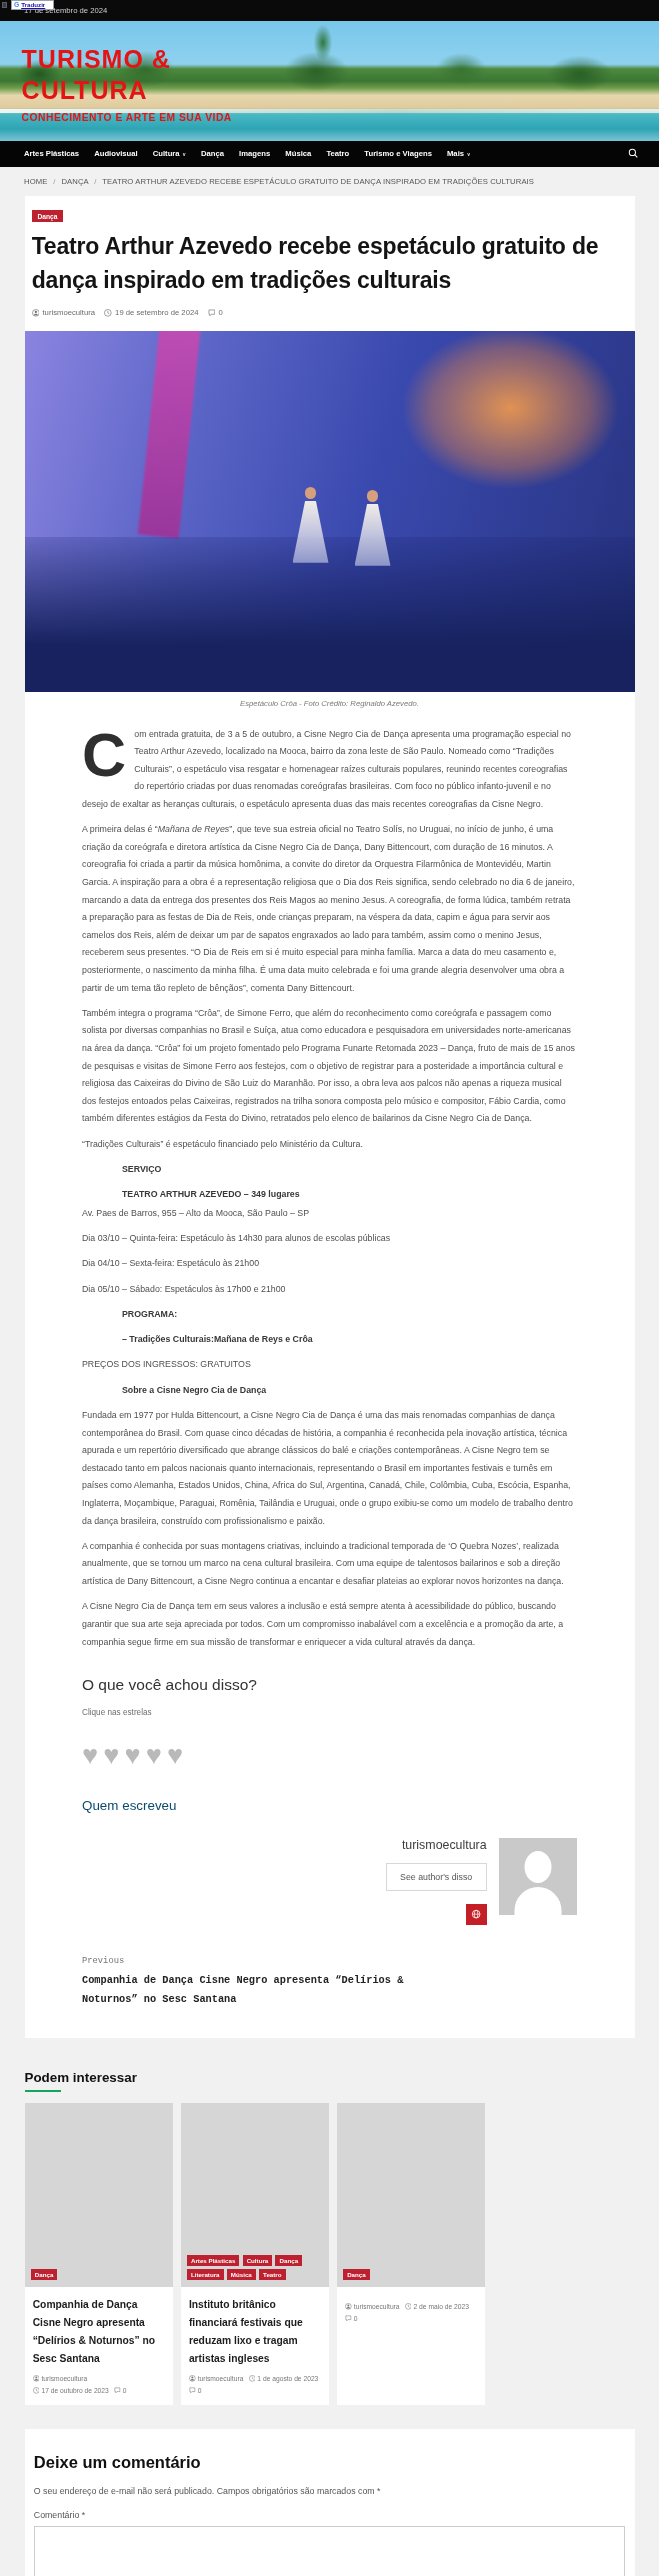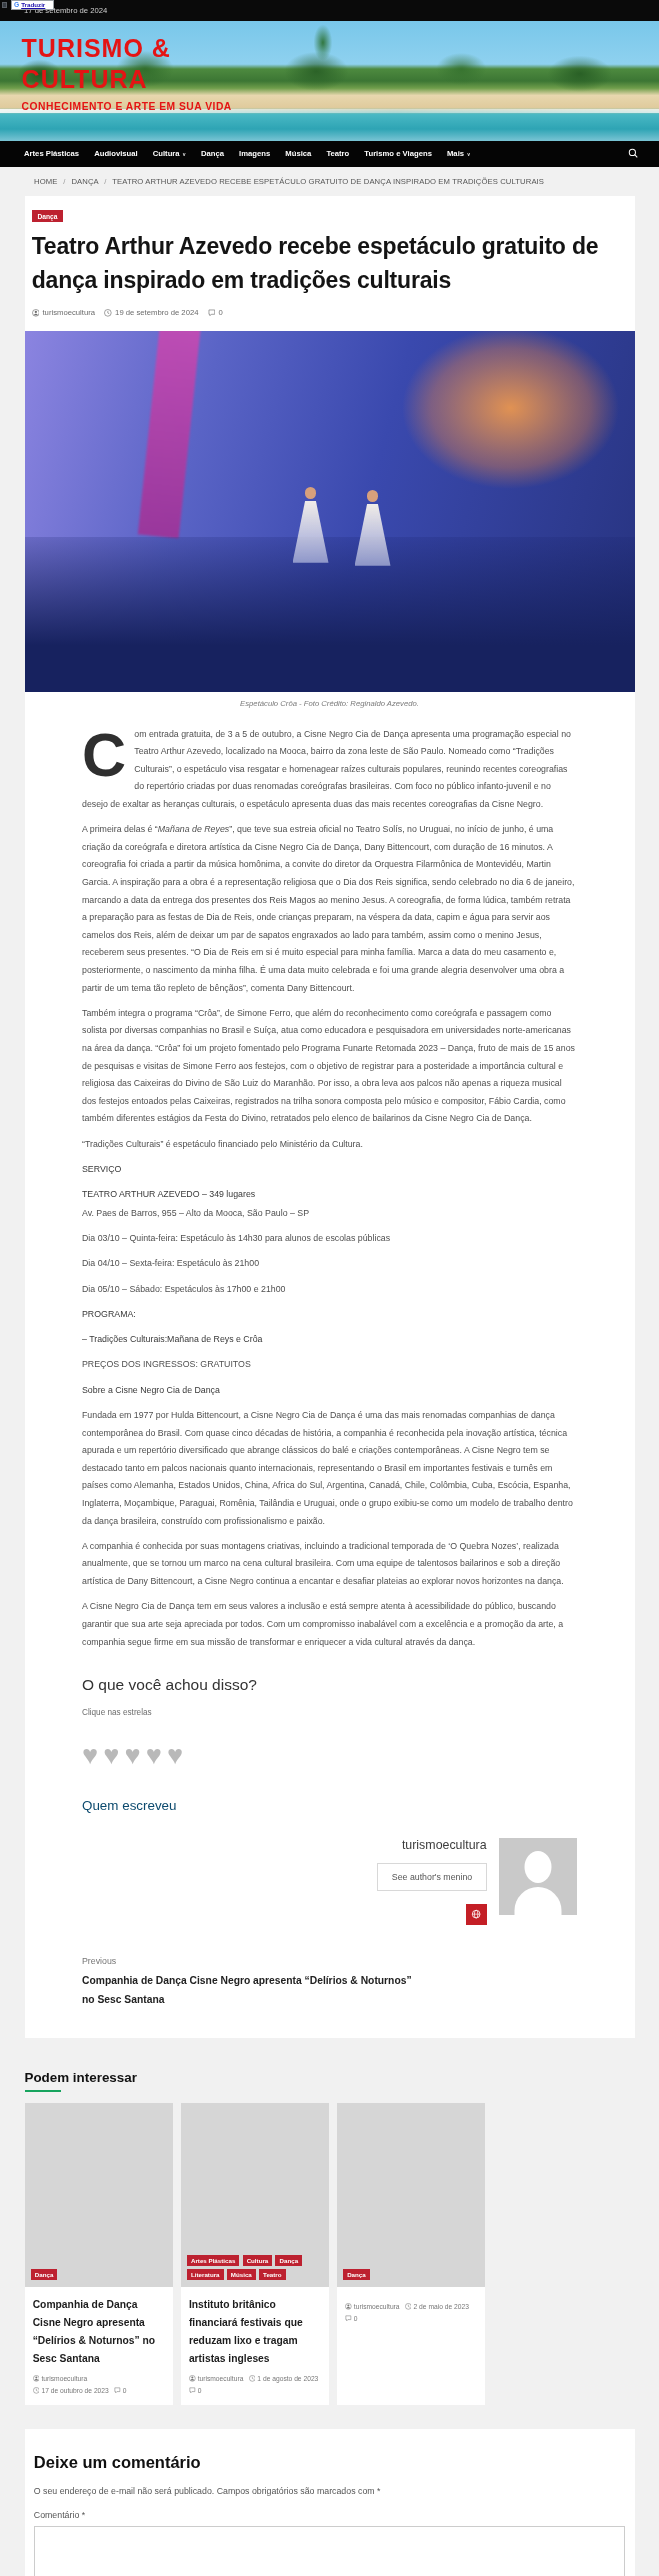--- a/index.html
+++ b/index.html
@@ -20,32 +20,32 @@
   .banner::before { content:""; position:absolute; inset:0;
     background:
       radial-gradient(31px 20.6px at 6% 44%, rgba(31,84,31,.9), transparent 70%),
       radial-gradient(41px 26px at 22% 40%, rgba(45,104,40,.85), transparent 70%),
       radial-gradient(46px 28px at 48% 42%, rgba(38,92,36,.85), transparent 70%),
       radial-gradient(36px 23px at 70% 40%, rgba(50,110,44,.8), transparent 70%),
       radial-gradient(46px 26px at 88% 44%, rgba(36,90,34,.85), transparent 70%),
       radial-gradient(13.4px 26px at 49% 18%, rgba(40,110,45,.9), transparent 70%); }
   .banner::after { content:""; position:absolute; left:0; right:0; top:74%; height:3.6px;
     background:linear-gradient(90deg, rgba(255,255,255,.85), rgba(255,255,255,.4) 60%, rgba(255,255,255,.7)); filter:blur(0.5px); }
-  .banner-text { position:absolute; left:21.6px; top:12px; z-index:3; color:#e41414; }
+  .banner-text { position:absolute; left:21.6px; top:23px; z-index:3; color:#e41414; }
   .banner-title1, .banner-title2 { font-size:25px; font-weight:800; letter-spacing:1px; line-height:1.25; }
   .banner-tagline { font-size:10.3px; font-weight:700; margin-top:6px; letter-spacing:0.5px; }
 
   
   .nav { height:26px; background:#050505; display:flex; align-items:center; padding:0 24px; position:relative; }
   .nav-item { color:#fff; font-size:7.7px; font-weight:600; margin-right:15px; cursor:pointer; white-space:nowrap; display:flex; align-items:center; gap:2.6px; }
   .chev { font-size:5.2px; color:#ddd; }
   .nav-search { position:absolute; right:20.6px; top:7.2px; }
 
   
-  .breadcrumb { padding:10.8px 0 9.3px 24px; font-size:7.7px; color:#555; letter-spacing:0.1px;margin-left:10px; }
+  .breadcrumb { padding:10.8px 0 9.3px 24px; font-size:7.7px; color:#555; letter-spacing:0.1px; }
   .breadcrumb span { text-transform:uppercase; }
   .crumb-sep { margin:0 3.6px; color:#999; }
   .crumb-link { cursor:pointer; }
 
   
   .card { width:610px; margin:0 auto; background:#fff; }
   .article-card { padding:14.4px 0 28px 0; }
   .article-head { padding:0 7.2px; }
   .cat-badge { display:inline-block; background:#bd2130; color:#fff; font-size:6.7px; font-weight:700; padding:2.6px 5.7px; cursor:pointer; }
   .post-title { font-size:23px; font-weight:800; color:#141414; line-height:1.45; margin-top:8.2px; letter-spacing:-0.2px; }
@@ -59,40 +59,40 @@
   .hero .floor { position:absolute; left:0; right:0; bottom:0; height:155px; background:linear-gradient(180deg, rgba(25,35,110,.2), #17225f 70%); }
   .dancer { position:absolute; bottom:129px; width:36px; }
   .dancer .head { width:11.3px; height:11.3px; border-radius:50%; background:#d7a07c; margin:0 auto; }
   .dancer .skirt { width:36px; height:62px; margin-top:2.1px; background:linear-gradient(180deg, rgba(250,245,235,.95), rgba(220,225,245,.55)); clip-path:polygon(35% 0,65% 0,100% 100%,0 100%); filter:blur(0.3px); }
   .dancer.d1 { left:268px; } .dancer.d2 { left:330px; bottom:126px; }
   .hero-caption { text-align:center; font-size:7.7px; font-style:italic; color:#7a7a7a; margin-top:7.2px; }
 
   .entry { width:495px; margin:17.5px auto 0 auto; font-size:8.8px; line-height:2.0; color:#4f4f4f; }
   .entry p { margin-bottom:7.7px; }
   .dropcap { float:left; font-size:61px; line-height:.8; font-weight:700; color:#2f2f2f; padding:5.2px 8.2px 0 0; }
-  .bold-line { font-weight:400; color:#383838; }
+  .bold-line { font-weight:700; color:#383838;margin-left:40px; }
   .italic { font-style:italic; }
 
   .rating-heading { font-size:15.5px; color:#333; margin:17.5px 0 5.2px 0; font-weight:400; }
   .rating-sub { font-size:8.2px; color:#6d6d6d; }
   .hearts { margin-top:7.2px; }
   .heart { font-size:27px; color:#b9b9b9; margin-right:5.2px; cursor:pointer; }
   .heart::before { content:"♥"; }
 
   .author-section { width:495px; margin:15.5px auto 0 auto; }
   .author-heading { font-size:13.4px; font-weight:400; color:#0c4a6e; }
   .author-box { display:flex; justify-content:flex-end; gap:12.4px; margin-top:25px; }
   .author-left { display:flex; flex-direction:column; align-items:flex-end; }
   .author-name { font-size:12.4px; color:#3d3d3d; }
   .author-posts-btn { margin-top:11.3px; border:0.5px solid #d8d8d8; background:#fff; color:#555; font-size:8.8px; padding:7.7px 13.4px; cursor:pointer; font-family:inherit; }
   .author-site-icon { margin-top:13.4px; width:20.6px; height:20.6px; background:#c41f26; display:flex; align-items:center; justify-content:center; cursor:pointer; }
   .avatar { width:78px; height:77px; background:#c9c9c9; position:relative; overflow:hidden; }
   .avatar .a-head { position:absolute; left:50%; top:13.4px; transform:translateX(-50%); width:27px; height:32px; border-radius:50%; background:#fff; }
   .avatar .a-body { position:absolute; left:50%; top:49px; transform:translateX(-50%); width:47px; height:46px; border-radius:24px 24px 0 0; background:#fff; }
-  .prev-nav { margin-top:31px; }
+  .prev-nav { margin-top:31px;font-family:Liberation Mono, monospace; }
   .prev-label { font-size:8.8px; color:#757575; }
   .prev-title { font-size:10.3px; font-weight:700; color:#222; line-height:1.9; max-width:330px; margin-top:5.2px; cursor:pointer; }
 
   
   .related { width:610px; margin:21.6px auto 0 auto; }
   .related-heading { font-size:13.4px; font-weight:700; color:#111;margin-top:32px; }
   .related-underline { width:36px; height:2.1px; background:#17a45e; margin-top:5.2px; }
   .cards-row { display:flex; gap:8.2px; margin-top:11.3px; }
   .rcard { width:148px; background:#fff; cursor:pointer; }
   .rcard-img { height:184px; background:#d6d6d6; position:relative; padding:0; }
@@ -246,21 +246,21 @@
     <div class="hearts">
       <span class="heart"></span><span class="heart"></span><span class="heart"></span><span class="heart"></span><span class="heart"></span>
     </div>
   </div>
 
   <div class="author-section">
     <h3 class="author-heading">Quem escreveu</h3>
     <div class="author-box">
       <div class="author-left">
         <div class="author-name">turismoecultura</div>
-        <button class="author-posts-btn">See author's menino</button>
+        <button class="author-posts-btn">See author's disso</button>
         <div class="author-site-icon">
           <svg class="icon-svg" width="10.3" height="10.3" viewBox="0 0 20 20">
               <circle cx="10" cy="10" r="7.5" fill="none" stroke="#fff" stroke-width="1.6"></circle>
               <ellipse cx="10" cy="10" rx="3.4" ry="7.5" fill="none" stroke="#fff" stroke-width="1.4"></ellipse>
               <line x1="2.5" y1="10" x2="17.5" y2="10" stroke="#fff" stroke-width="1.4"></line>
             </svg>
         </div>
       </div>
       <div class="avatar">
         <div class="a-head"></div>

